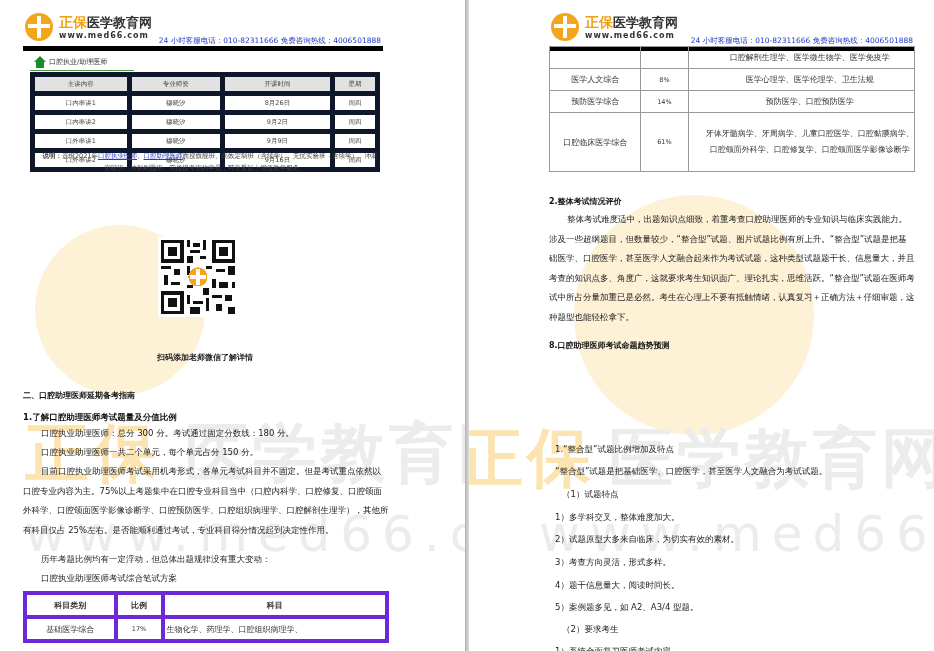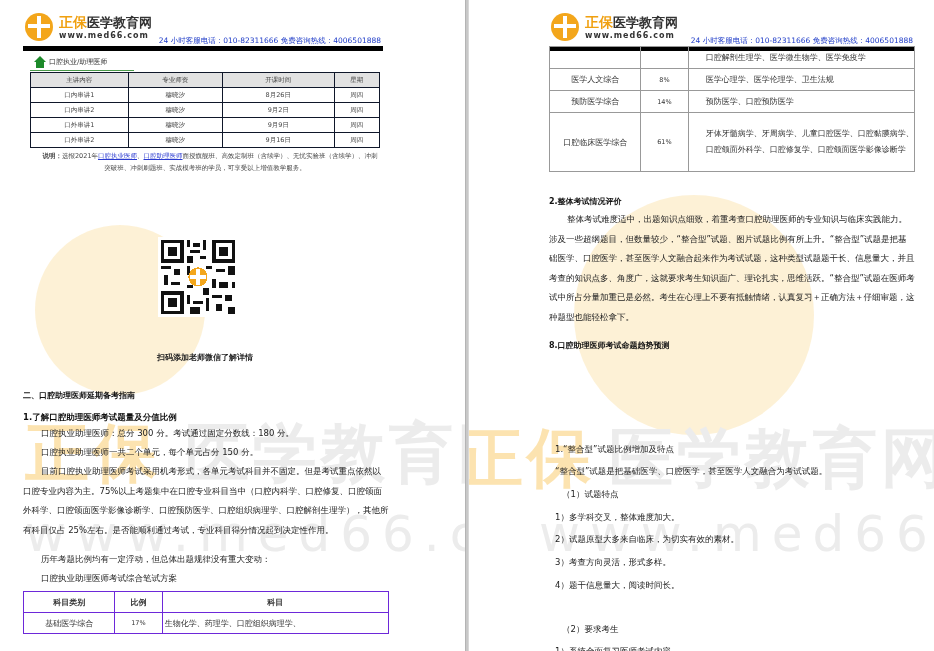--- a/index.html
+++ b/index.html
@@ -24,38 +24,38 @@
   .wm-text.orange{color:#fce3b0;}
   .wm-url{position:absolute;font-size:50px;color:#ececec;letter-spacing:10px;white-space:nowrap;}
   .z{position:relative;z-index:2;}
   .section-tag{position:absolute;left:34px;top:56px;font-size:7px;color:#333;display:flex;align-items:center;gap:3px;}
   .house{width:12px;height:12px;position:relative;}
   .house:before{content:"";position:absolute;left:0;top:0;border-left:6px solid transparent;border-right:6px solid transparent;border-bottom:6px solid #1d8a2a;}
   .house:after{content:"";position:absolute;left:2px;top:6px;width:8px;height:6px;background:#1d8a2a;}
   .tag-line{position:absolute;left:30px;top:70px;width:104px;height:1px;background:#4a9a4a;}
   table{border-collapse:collapse;}
   .sched{position:absolute;left:30px;top:72px;width:350px;font-size:6.5px;color:#444;}
-  .sched th,.sched td{border:1px solid #0f172a;text-align:center;height:14px;padding:0;}
+  .sched th,.sched td{border:5px solid #0f172a;text-align:center;height:14px;padding:0;}
   .sched th{background:#e2e2e2;font-weight:normal;}
   .note-small{position:absolute;left:30px;top:150px;width:350px;font-size:6.5px;line-height:12px;color:#444;text-indent:10px;text-align:center;}
   .note-small b{font-weight:bold;}
   .note-small .lnk{color:#2a3ad0;text-decoration:underline;}
   .note-main{position:absolute;left:23px;top:187px;width:370px;font-size:9px;line-height:20px;color:#222;}
   .qr{position:absolute;left:158px;top:237px;width:80px;height:80px;background:#fff;}
   .qr-caption{position:absolute;left:150px;top:352px;width:110px;font-size:8px;font-weight:bold;text-align:center;color:#222;}
   .h2{position:absolute;font-size:8px;font-weight:bold;color:#111;}
   .para{position:absolute;font-size:8.5px;line-height:19.5px;color:#222;}
   .indent{text-indent:18px;}
   .exam{position:absolute;left:23px;top:591px;width:366px;font-size:8px;color:#333;}
-  .exam th,.exam td{border:1px solid #6d28d9;height:20px;text-align:center;padding:0;}
+  .exam th,.exam td{border:4px solid #6d28d9;height:20px;text-align:center;padding:0;}
   .exam th{font-weight:bold;}
   .exam td.subj{text-align:left;padding-left:2px;}
   .exam2{position:absolute;left:80px;top:46px;width:366px;font-size:8px;color:#333;}
   .exam2 td{border:1px solid #999;text-align:center;padding:0;height:21px;}
-  .exam2 td.subj{text-align:left;padding-left:17px;line-height:16px;}
+  .exam2 td.subj{text-align:center;padding-left:17px;line-height:16px;}
 </style>
 </head>
 <body>
 
 <div class="page page-left">
 
   <div class="wm-circle" style="left:35px;top:225px;width:170px;height:170px;"></div>
   <div class="wm-text orange" style="left:25px;top:410px;">正保</div>
   <div class="wm-text" style="left:185px;top:410px;">医学教育网</div>
   <div class="wm-url" style="left:25px;top:505px;">www.med66.com</div>
@@ -231,15 +231,16 @@
 
   <div class="h2 z" style="left:80px;top:340px;">8.口腔助理医师考试命题趋势预测</div>
 
   <div class="para z" style="left:86px;top:440px;">1.“整合型”试题比例增加及特点</div>
   <div class="para z" style="left:86px;top:462px;">“整合型”试题是把基础医学、口腔医学，甚至医学人文融合为考试试题。</div>
   <div class="para z" style="left:93px;top:485px;">（1）试题特点</div>
   <div class="para z" style="left:86px;top:508px;">1）多学科交叉，整体难度加大。</div>
   <div class="para z" style="left:86px;top:530px;">2）试题原型大多来自临床，为切实有效的素材。</div>
   <div class="para z" style="left:86px;top:553px;">3）考查方向灵活，形式多样。</div>
   <div class="para z" style="left:86px;top:576px;">4）题干信息量大，阅读时间长。</div>
+  <div class="para z" style="left:86px;top:598px;">5）案例题多见，如 A2、A3/4 型题。</div>
   <div class="para z" style="left:93px;top:620px;">（2）要求考生</div>
   <div class="para z" style="left:86px;top:642px;">1）系统全面复习医师考试内容。</div>
 </div>
 
 </body></html>

